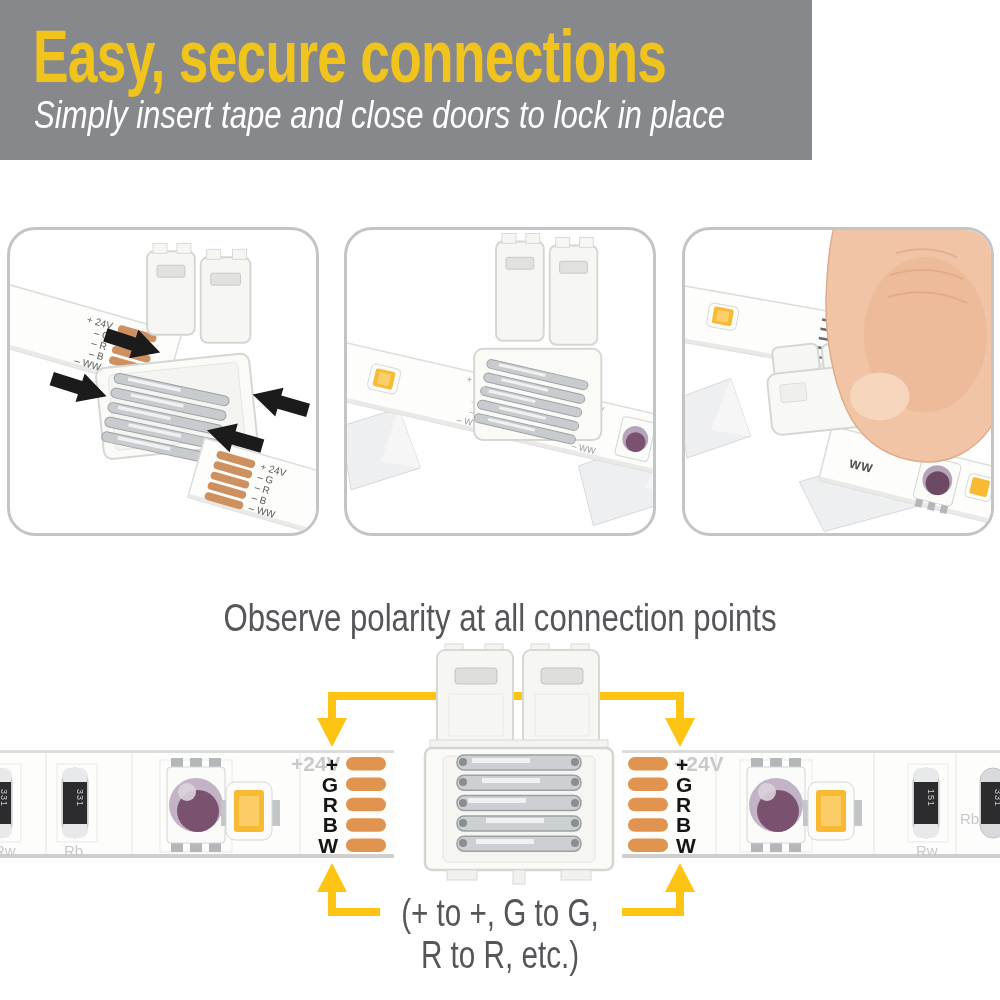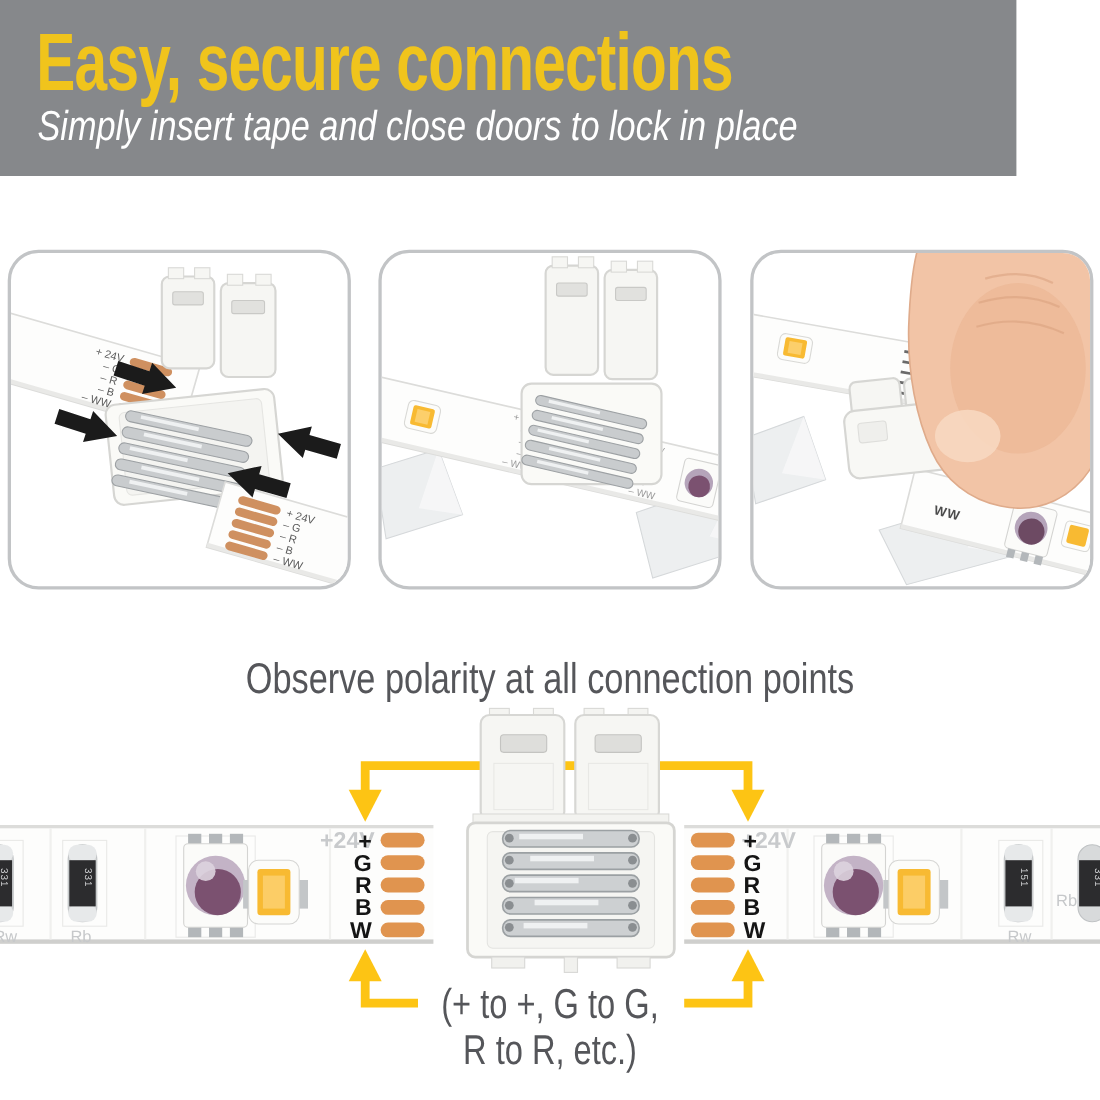--- a/index.html
+++ b/index.html
@@ -1,19 +1,19 @@
 <!DOCTYPE html>
 <html><head>
 <meta charset="utf-8">
 <style>
   html,body{margin:0;padding:0;}
   .stage{position:relative;width:1000px;height:1000px;background:#ffffff;overflow:hidden;
          font-family:"Liberation Sans",sans-serif;}
   
-  .banner{position:absolute;left:0;top:0;width:924px;height:160px;background:#86888b;text-decoration:underline;}
+  .banner{position:absolute;left:0;top:0;width:812px;height:160px;background:#86888b;text-decoration:underline;}
   .banner .title{position:absolute;left:33px;top:14px;font-size:74px;font-weight:bold;
     color:#f0c41c;white-space:nowrap;transform:scaleX(.72);transform-origin:left top;letter-spacing:-1px;}
   .banner .subtitle{position:absolute;left:34px;top:94px;font-size:38px;font-style:italic;
     color:#ffffff;white-space:nowrap;transform:scaleX(.82);transform-origin:left top;}
   
   .panel{position:absolute;top:227px;width:312px;height:309px;border:3px solid #c2c4c6;
     border-radius:28px;background:#fff;box-sizing:border-box;overflow:hidden;}
   #panel1{left:7px;} #panel2{left:344px;} #panel3{left:682px;}
   .panel svg{width:100%;height:100%;display:block;}
   

